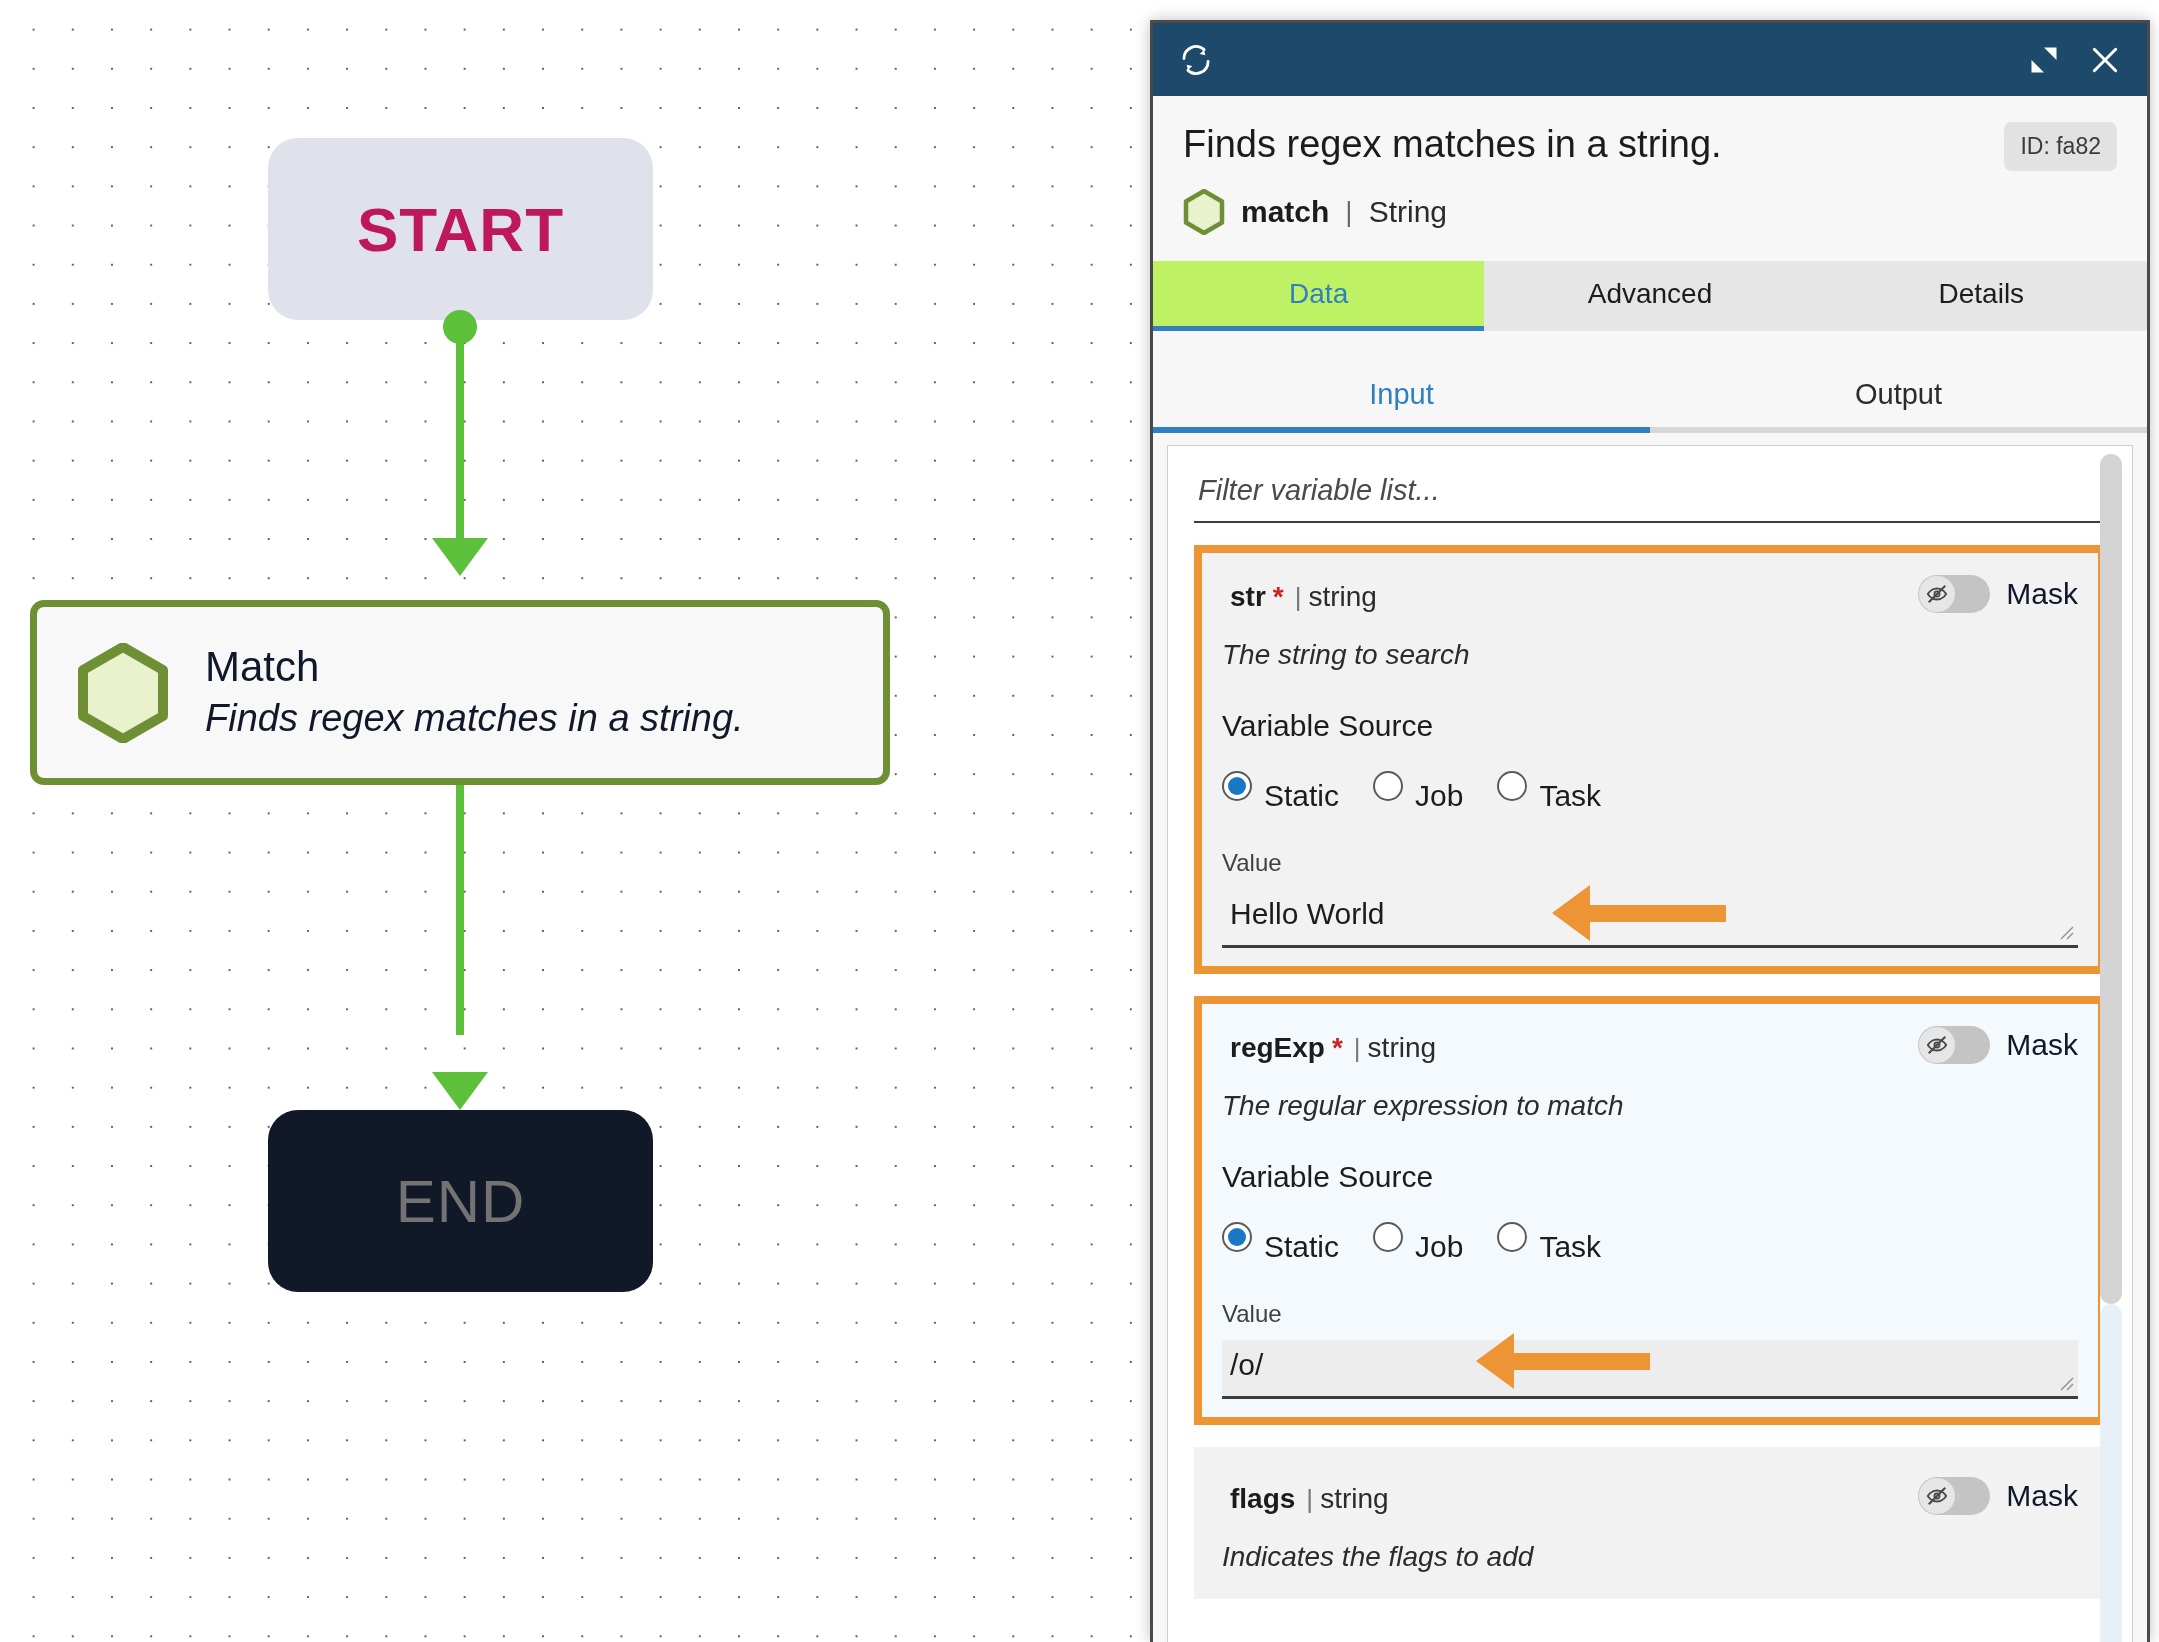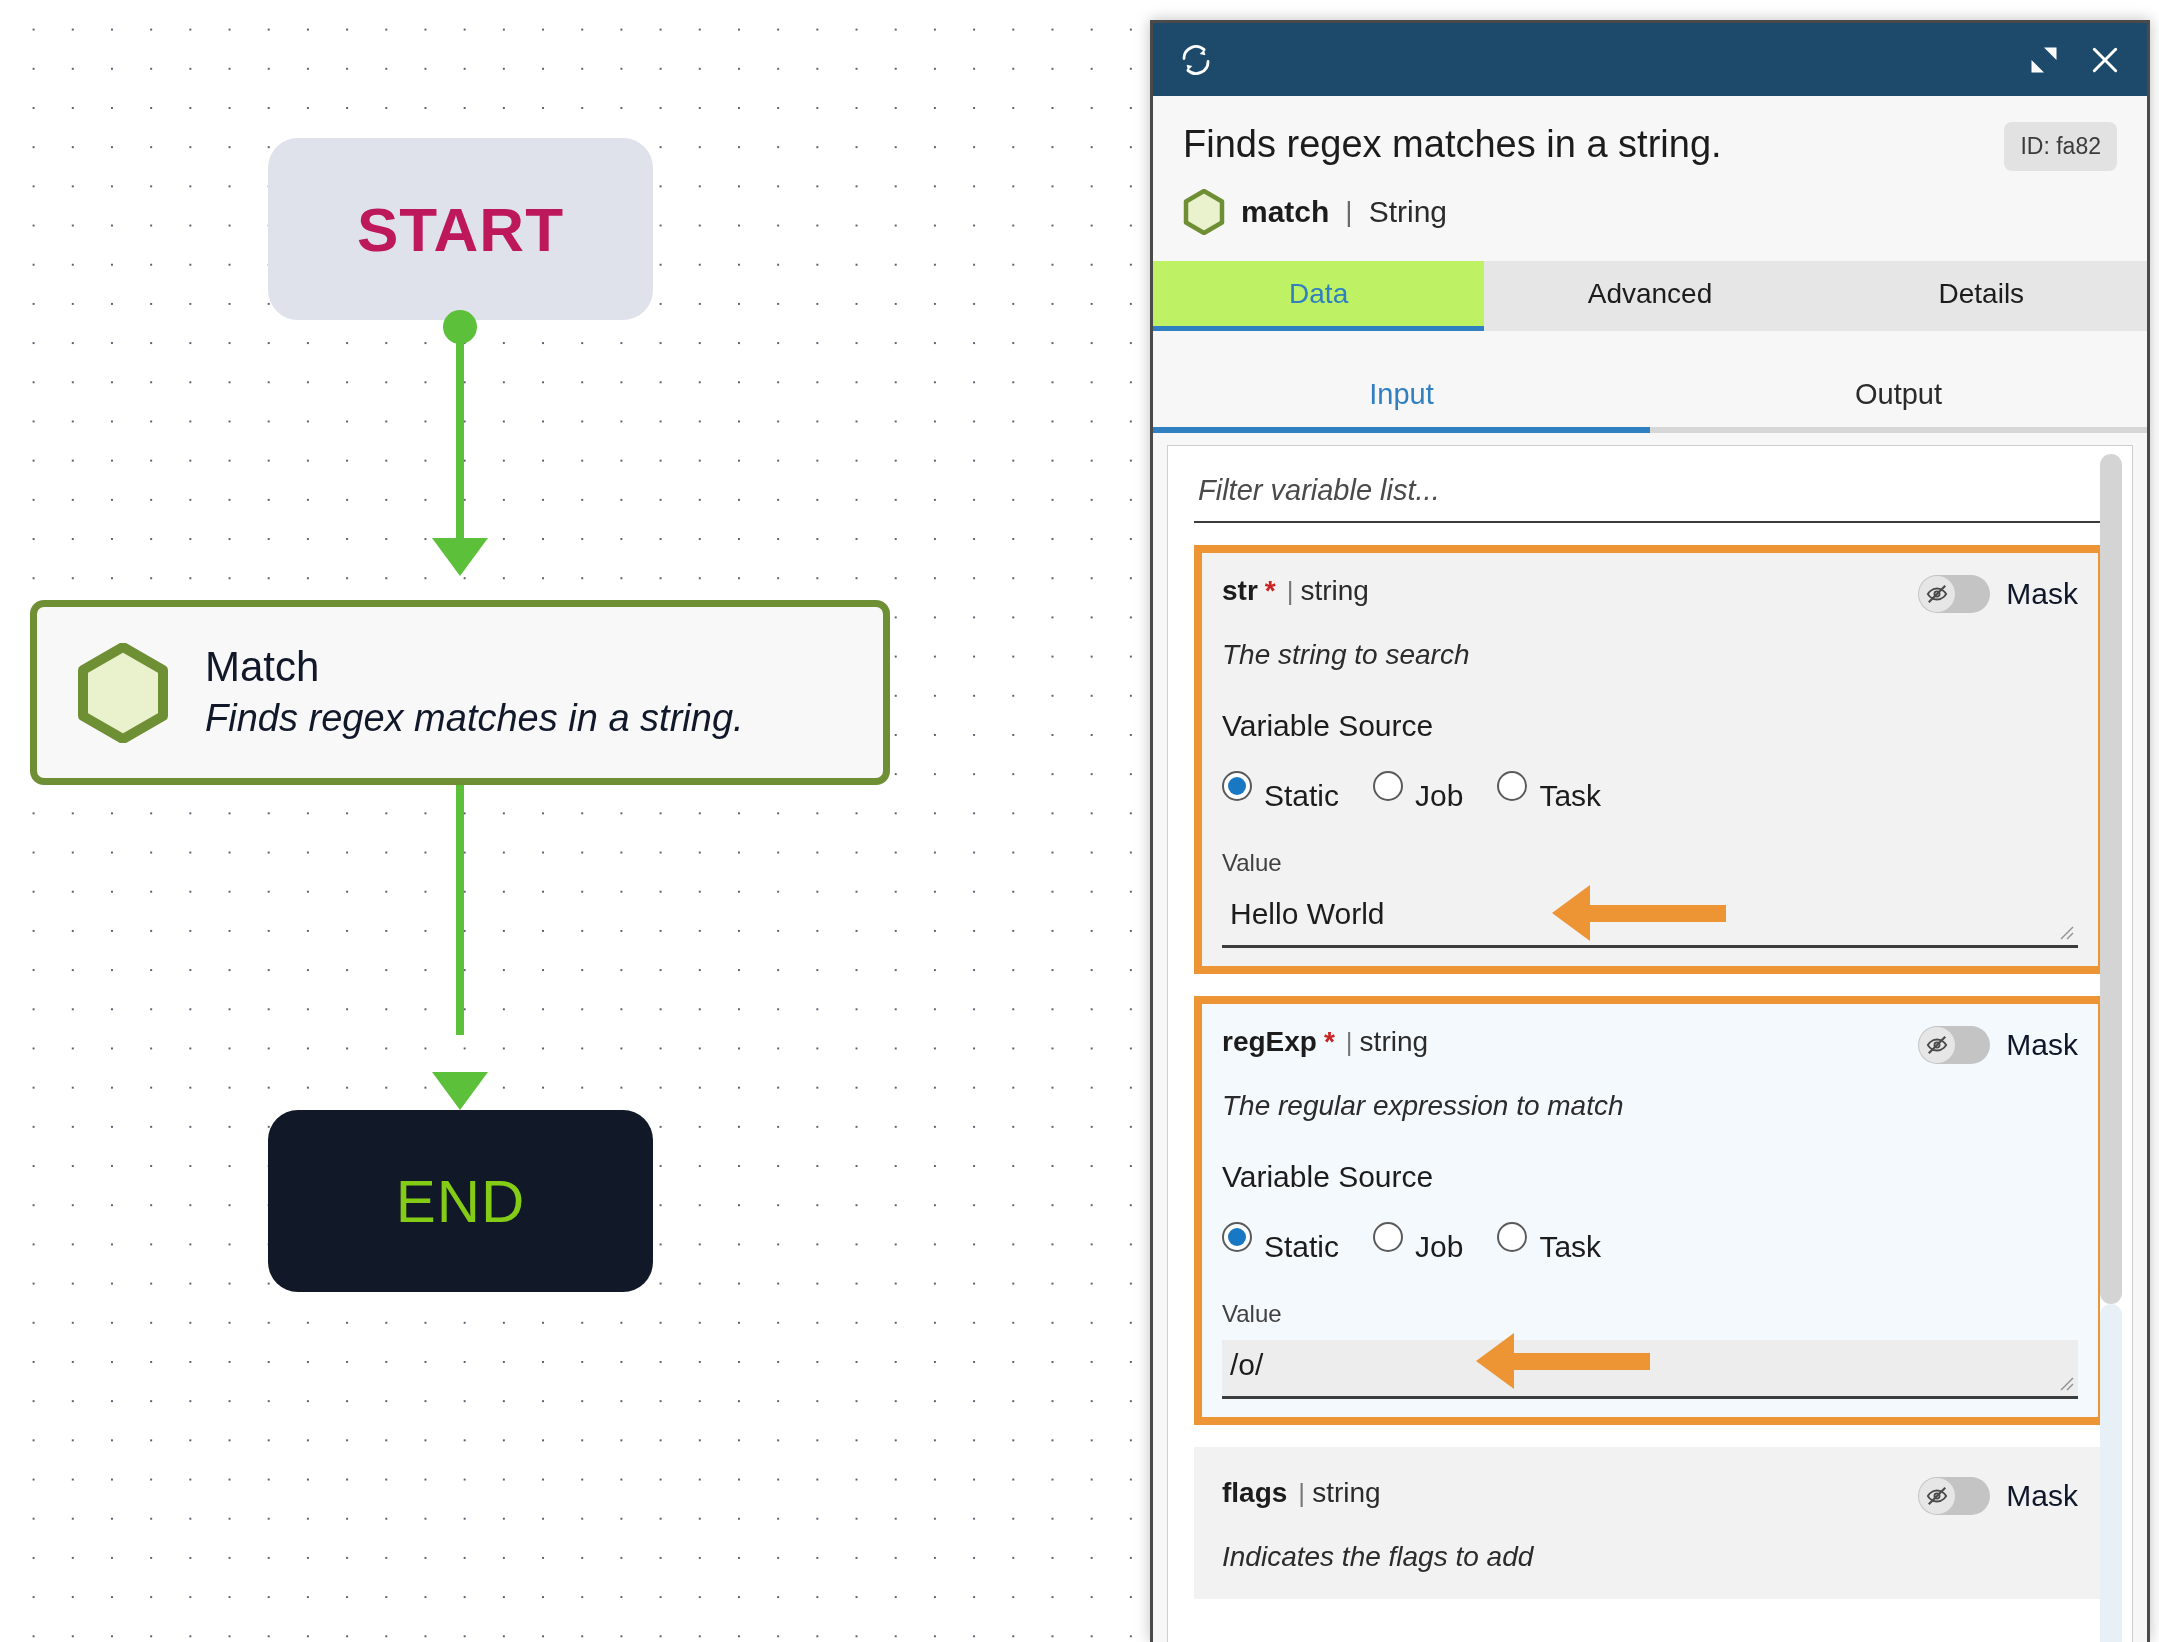--- a/index.html
+++ b/index.html
@@ -33,21 +33,21 @@
   }
 
   .node-end {
     position: absolute; left: 268px; top: 1110px;
     width: 385px; height: 182px;
     background: #111827;
     border-radius: 30px;
     display: flex; align-items: center; justify-content: center;
   }
   .node-end span {
-    font-size: 60px; font-weight: 400; color: #84cc16; letter-spacing: 1px;
+    font-size: 60px; font-weight: 400; color: #737373; letter-spacing: 1px;
   }
 
   .node-match {
     position: absolute; left: 30px; top: 600px;
     width: 860px; height: 185px;
     background: #f8f8f8;
     border: 7px solid #6f8f35;
     border-radius: 14px;
     display: flex; align-items: center;
     padding-left: 40px;
@@ -155,21 +155,21 @@
   .filter-input::placeholder { color: #4a4a4a; font-style: italic; opacity: 1; }
 
   .var-card {
     margin-top: 22px;
     padding: 30px 28px 26px 28px;
     background: #f2f2f2;
   }
   .var-card.highlight { border: 8px solid #ed9434; padding: 22px 20px 18px 20px; }
   .var-card.tint { background: #f4f9fd; }
 
-  .var-head { display: flex; align-items: flex-start; justify-content: space-between; }
+  .var-head { display: flex; align-items: flex-end; justify-content: space-between; margin-left: 8px; }
   .var-name-wrap { display: flex; align-items: baseline; gap: 7px; }
   .var-name { font-size: 28px; font-weight: 700; color: #1c1c1c; }
   .var-req { font-size: 28px; color: #cc2222; font-weight: 700; }
   .var-pipe { font-size: 26px; color: #777; margin-left: 4px; }
   .var-type { font-size: 28px; color: #2b2b2b; }
 
   .mask-wrap { display: flex; align-items: center; gap: 16px; cursor: pointer; }
   .toggle {
     width: 72px; height: 38px; background: #c4c4c4; border-radius: 19px;
     position: relative; flex: 0 0 auto;

